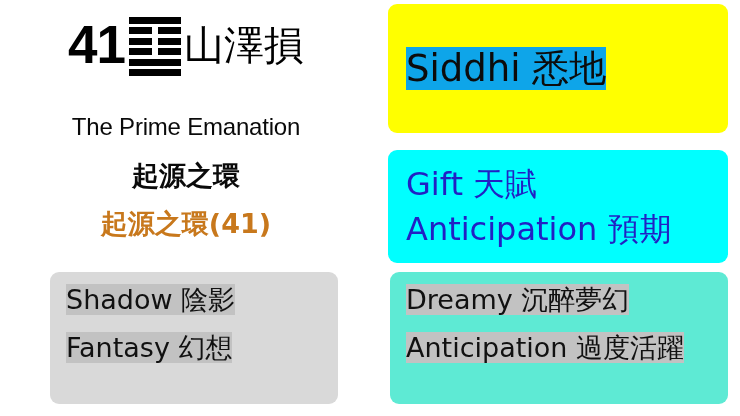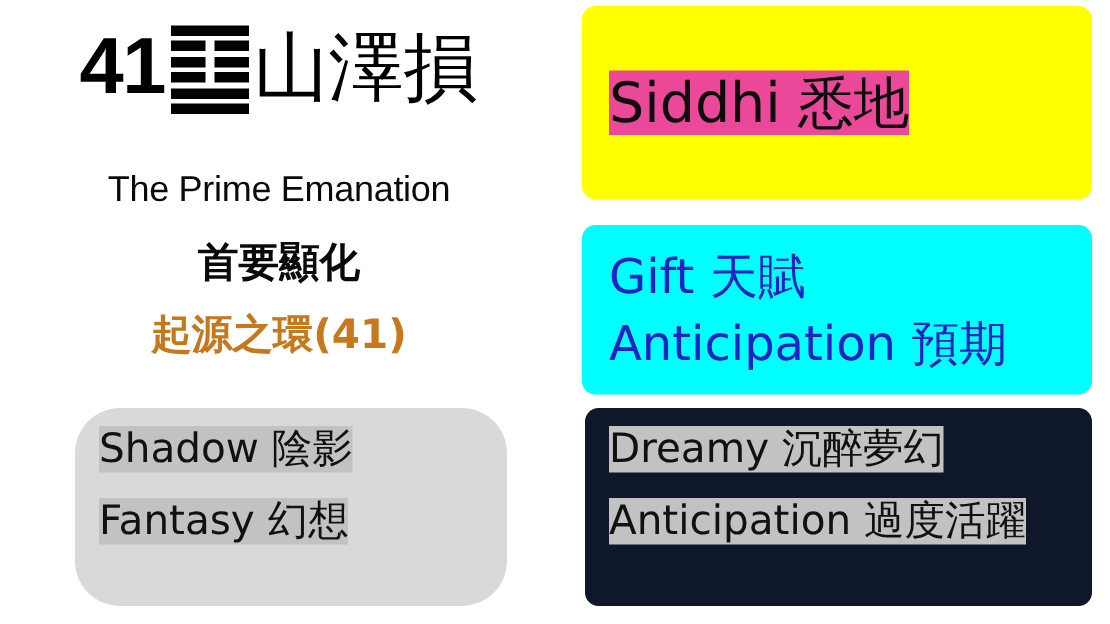--- a/index.html
+++ b/index.html
@@ -64,21 +64,21 @@
     margin-bottom: 3.4px;
     display: flex;
     justify-content: space-between;
   }
   .hx-line:last-child { margin-bottom: 0; }
   .hx-solid  > span { width: 100%;  background: #000; height: 100%; }
   .hx-broken > span { width: 43.5%; background: #000; height: 100%; }
 
   .title-cjk {
     font-family: "DejaVu Sans", "Liberation Sans", sans-serif;
-    font-size: 50px;
+    font-size: 40px;
     line-height: 56px;
     color: #000000;
     letter-spacing: 0px;
   }
 
   .subtitle-en {
     position: absolute;
     left: 0;
     top: 112px;
     width: 372px;
@@ -151,21 +151,21 @@
     top: 4px;
     width: 340px;
     height: 129px;
     background: #ffff00;
     padding: 10px 0 10px 18px;
   }
   #panel-siddhi .line span.hl {
     font-size: 37px;
     line-height: 52px;
     color: #0c0c0c;
-    background: #ec4899;
+    background: #0ea5e9;
   }
 
   
   #panel-gift {
     left: 388px;
     top: 150px;
     width: 340px;
     height: 113px;
     background: #00ffff;
     padding: 8px 0 8px 18px;
@@ -179,28 +179,27 @@
 
   
   #panel-shadow {
     left: 50px;
     top: 272px;
     width: 288px;
     height: 132px;
     background: #d9d9d9;
     padding: 8px 0 14px 16px;
     justify-content: flex-start;
-    border-radius: 30px;
   }
   #panel-dreamy {
     left: 390px;
     top: 272px;
     width: 338px;
     height: 132px;
-    background: #0f172a;
+    background: #5eead4;
     padding: 8px 0 14px 16px;
     justify-content: flex-start;
   }
   .gray-panel .line { margin-bottom: 8px; }
   .gray-panel .line:last-child { margin-bottom: 0; }
   .gray-panel .line span.hl {
     font-size: 27px;
     line-height: 40px;
     color: #111111;
     background: #c2c2c2;
@@ -238,21 +237,21 @@
         <span class="hx-line hx-solid">
             <span></span>
           </span>
       </span>
 
       <span class="title-cjk">山澤損</span>
     </div>
 
     <div class="subtitle-en">The Prime Emanation</div>
 
-    <div class="subtitle-cjk">首要顯化</div>
+    <div class="subtitle-cjk">起源之環</div>
 
     <div class="ring-line">
       <span class="ring-text">起源之環(41)</span>
     </div>
   </div>
 
   <div class="panel" id="panel-siddhi">
     <div class="line">
       <span class="hl">Siddhi 悉地</span>
     </div>

